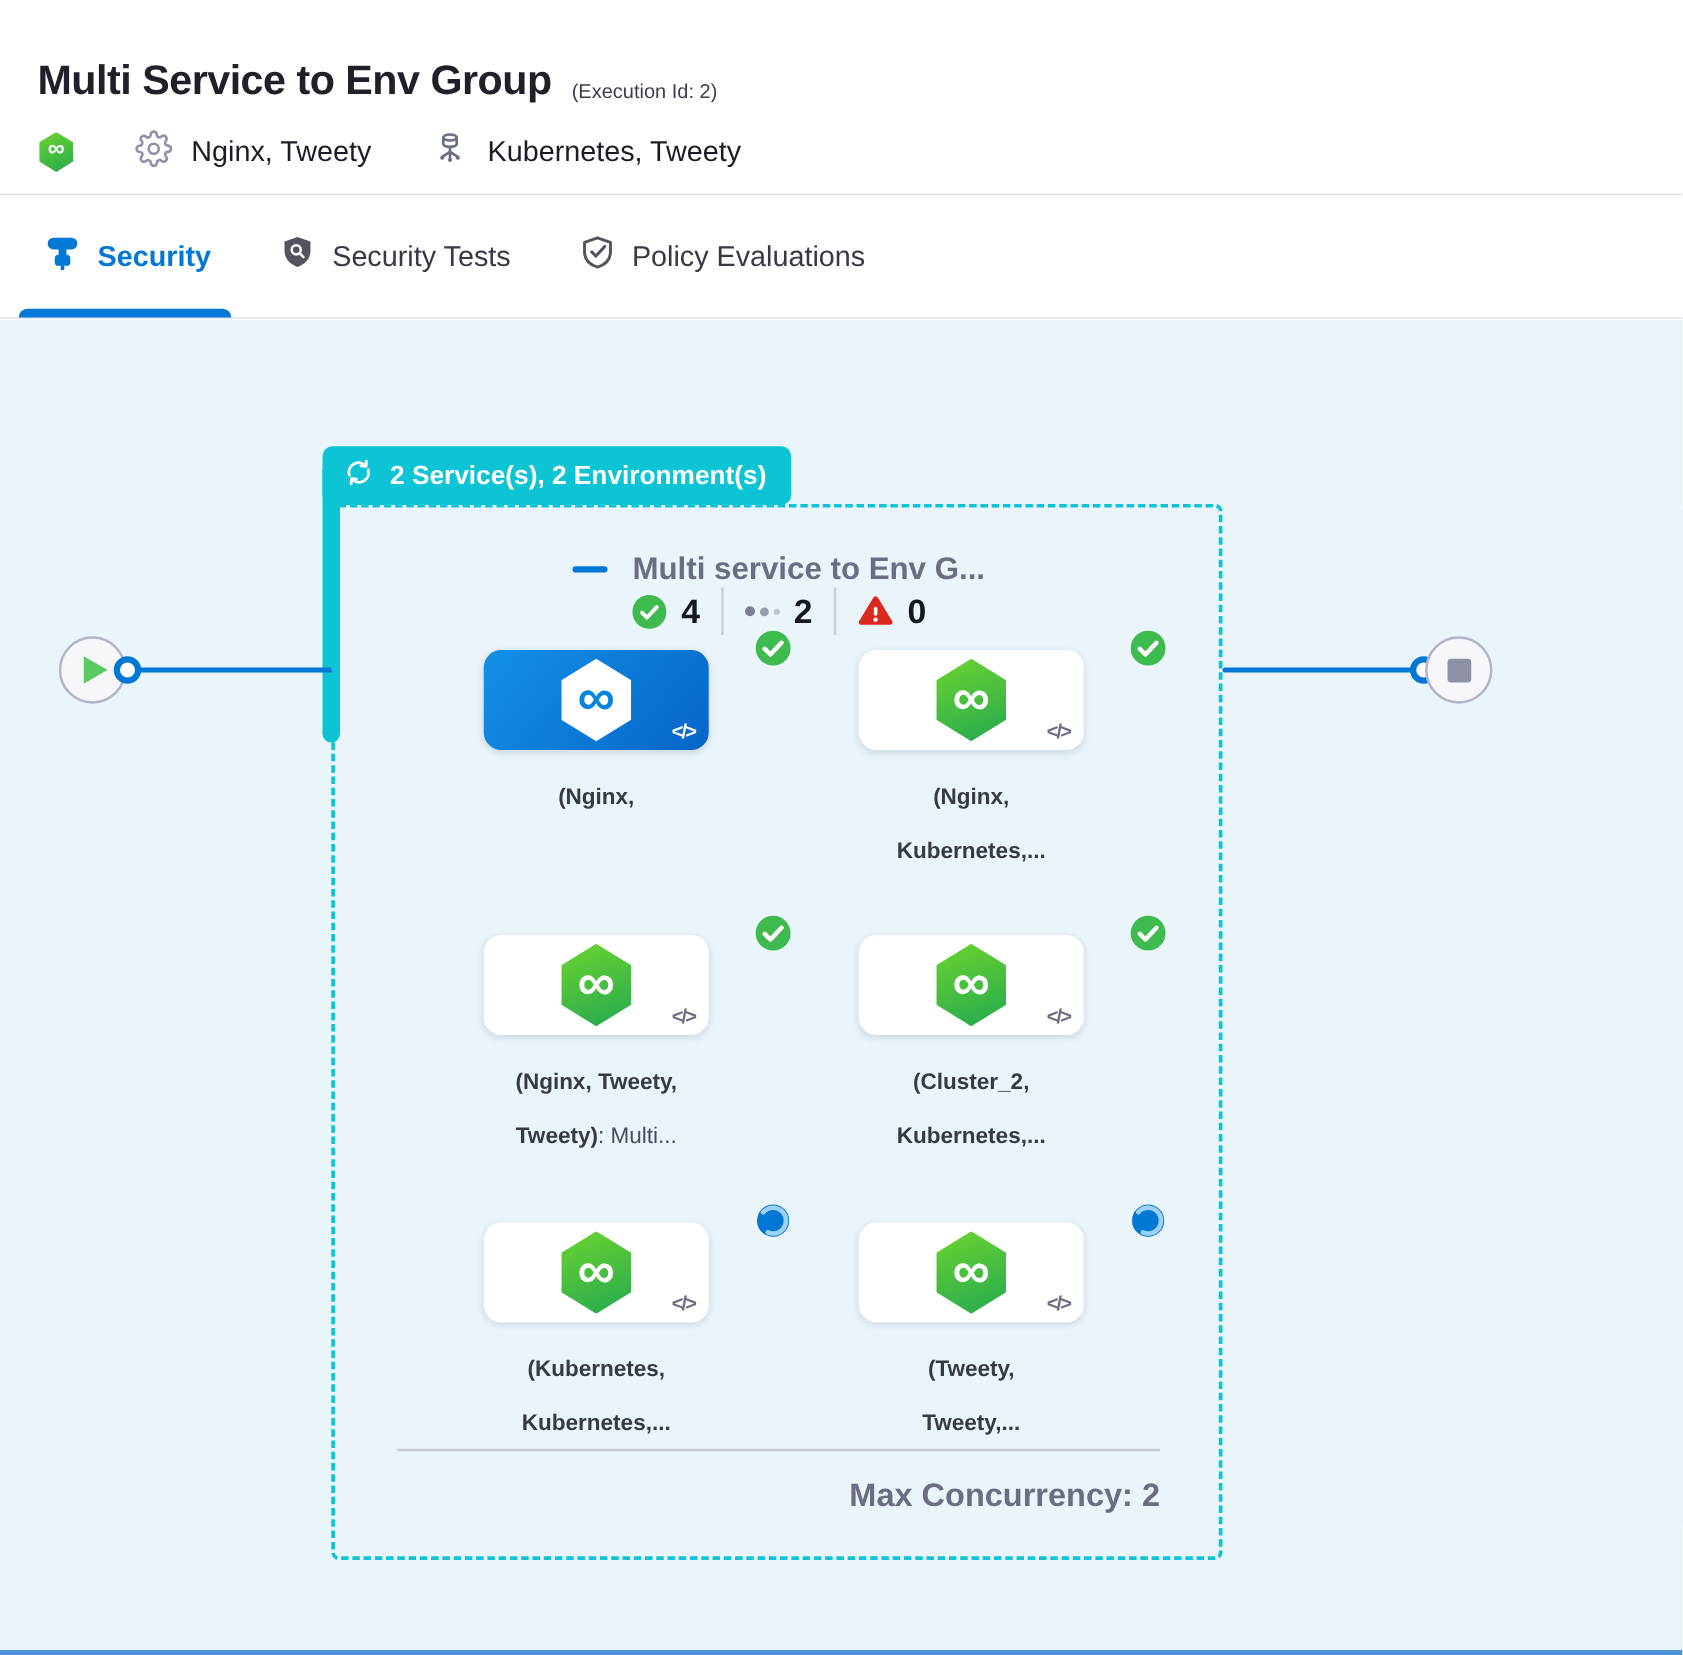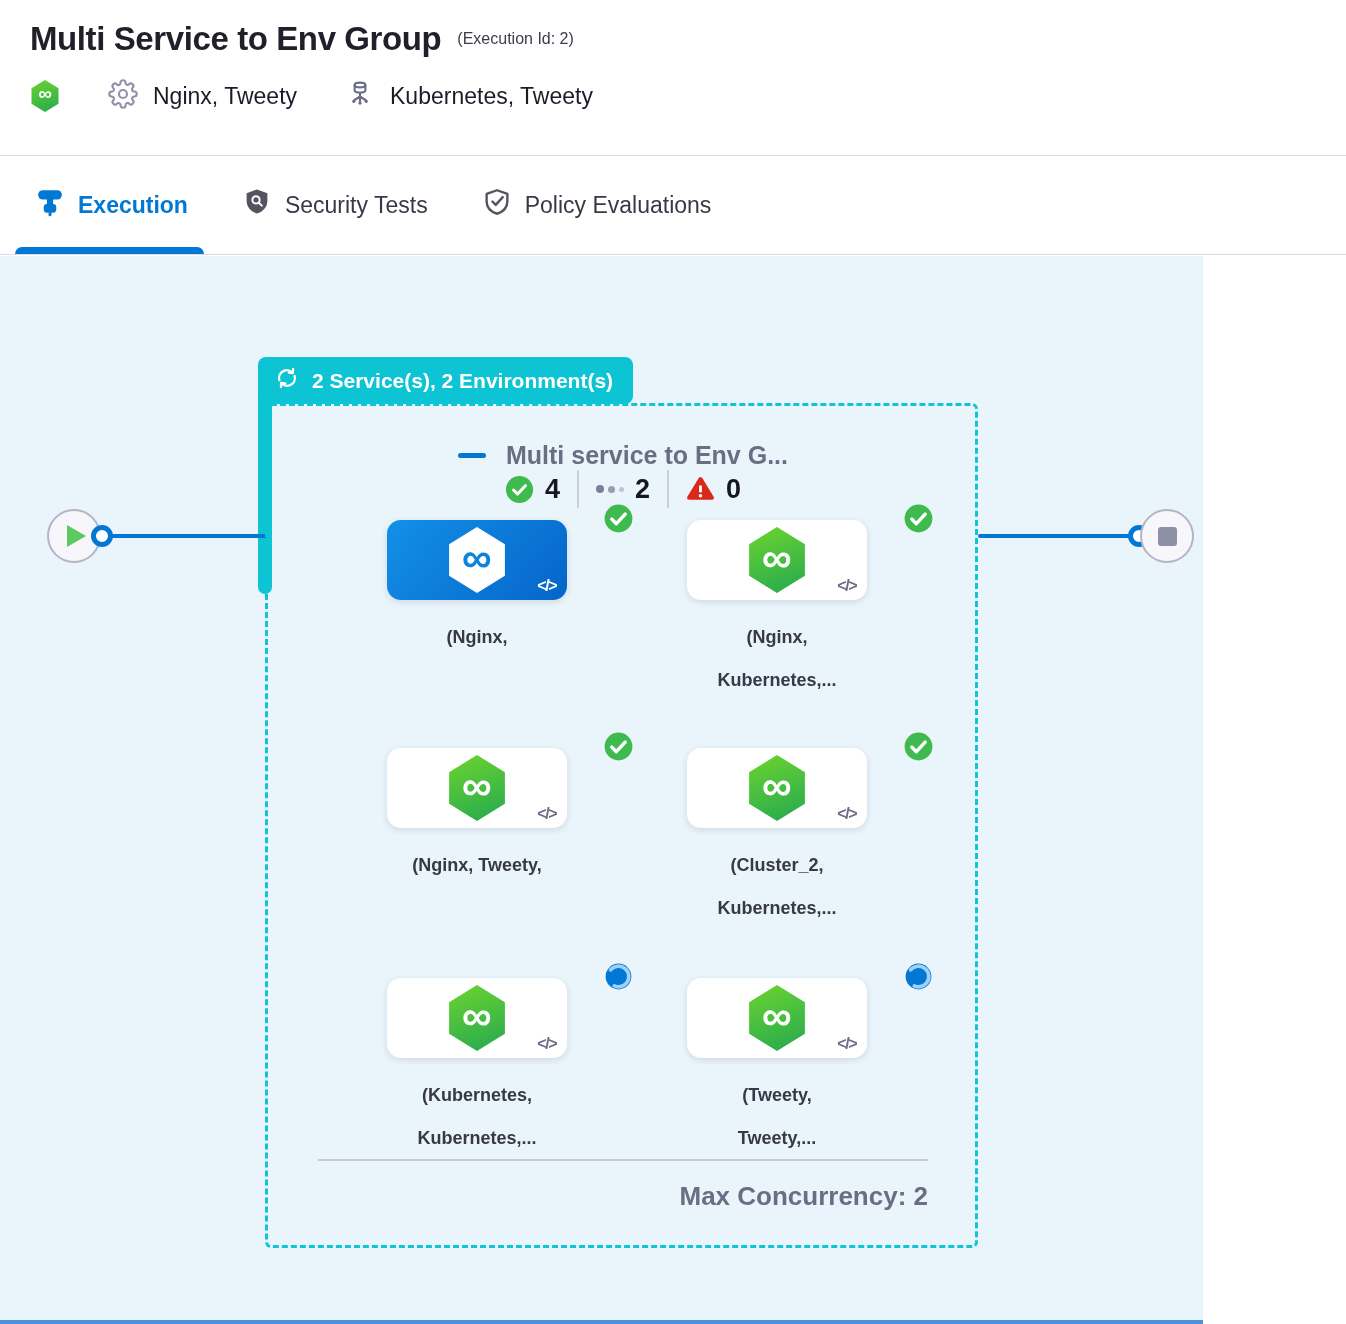--- a/index.html
+++ b/index.html
@@ -1,21 +1,21 @@
 <!DOCTYPE html>
 <html><head>
 <meta charset="utf-8">
 <style>
   * { margin:0; padding:0; box-sizing:border-box; }
   html,body { width:1346px; height:1324px; }
   body { font-family:"Liberation Sans","DejaVu Sans",sans-serif; background:#ffffff; position:relative; overflow:hidden; }
 
   
   .header { height:155px; background:#fff; padding:20px 30px 0; }
-  .title-row { display:flex; align-items:center; gap:16px; }
+  .title-row { display:flex; align-items:flex-end; gap:16px;margin-top:25px; }
   .page-title { font-size:33px; font-weight:700; color:#1f2029; letter-spacing:-0.4px; }
   .exec-id { font-size:16px; color:#3c3d4c; font-weight:400; }
   .meta-row { display:flex; align-items:center; gap:15px; margin-top:21px; }
   .meta-text { font-size:23px; color:#1c1c28; }
   .meta-gap { width:18px; }
 
   .hexagon { display:flex; align-items:center; justify-content:center;
     clip-path:polygon(50% 0,95% 26%,95% 74%,50% 100%,5% 74%,5% 26%);
     background:linear-gradient(160deg,#66d032 10%,#2bad4d 90%); color:#fff; font-weight:700; }
   .hex-sm { width:30px; height:32px; font-size:19px; }
@@ -26,21 +26,21 @@
   .tabbar { height:100px; background:#fff; border-top:1px solid #dadbe6; border-bottom:1px solid #dadbe6;
     display:flex; align-items:stretch; padding:0 33px; gap:50px; }
   .tab { display:flex; align-items:center; gap:13px; font-size:23px; color:#383946; font-weight:500;
     position:relative; padding:0 2px; cursor:pointer; }
   .tab svg { width:30px; height:30px; }
   .tab.active { color:#0278d5; font-weight:700; }
   .tab.active::after { content:""; position:absolute; left:-18px; right:-14px; bottom:0; height:7px;
     background:#0278d5; border-radius:8px 8px 0 0; }
 
   
-  .canvas { position:absolute; left:0; top:256px; width:1203px; height:1068px; background:#e9f5fb; }
+  .canvas { position:absolute; left:0; top:256px; width:1346px; height:1068px; background:#e9f5fb; }
   .bottom-strip { position:absolute; left:0; bottom:0; width:100%; height:4px; background:#4a93dc; }
 
   .teal-strip { position:absolute; left:258px; top:120px; width:14px; height:218px;
     background:#0cc4d3; border-radius:0 0 8px 8px; }
   .matrix-badge { position:absolute; left:258px; top:101px; height:47px; display:inline-flex;
     align-items:center; gap:12px; padding:0 20px 0 16px; background:#0cc4d3; border-radius:8px;
     color:#fff; font-size:21px; font-weight:600; cursor:pointer; }
   .matrix-badge svg { width:26px; height:26px; }
 
   .dashed-box { position:absolute; left:265px; top:147px; width:713px; height:845px;
@@ -137,21 +137,21 @@
 <div class="tabbar">
   <div class="tab active">
     <span>
       <svg viewBox="0 0 24 24" fill="#0278d5">
         <rect x="2.5" y="2.5" width="19" height="7.5" rx="3.75"></rect>
         <rect x="9.5" y="9" width="5" height="6"></rect>
         <rect x="7" y="13.5" width="10" height="7" rx="2.5"></rect>
         <rect x="10.8" y="20" width="2.4" height="3.4" rx="1.2"></rect>
       </svg>
     </span>
-    <span>Execution</span>
+    <span>Security</span>
   </div>
   <div class="tab">
     <span>
       <svg viewBox="0 0 24 24">
         <path d="M12 2l8.3 2.9v6c0 5.1-3.5 8.7-8.3 10.3C7.2 19.6 3.7 16 3.7 10.9v-6z" fill="#545461"></path>
         <circle cx="11.2" cy="10.3" r="2.9" fill="none" stroke="#fff" stroke-width="1.6"></circle>
         <path d="M13.4 12.5l2.4 2.4" stroke="#fff" stroke-width="1.6" stroke-linecap="round"></path>
       </svg>
     </span>
     <span>Security Tests</span>
@@ -274,20 +274,21 @@
       <div class="code-glyph">&lt;/&gt;</div>
       <div class="badge">
         <svg viewBox="0 0 32 32">
             <circle cx="16" cy="16" r="14.5" fill="#3eba4e" stroke="#eaf6fb" stroke-width="2"></circle>
             <path d="M9.5 16.6l4.4 4.4 8.6-9.2" stroke="#fff" stroke-width="3.4" fill="none" stroke-linecap="round" stroke-linejoin="round"></path>
           </svg>
       </div>
     </div>
     <div class="node-label">
       <div>(Nginx, Tweety,</div>
+      <div><span>Tweety)</span><span class="suffix">: Multi...</span></div>
     </div>
   </div>
 
   <div class="node col2 row2">
     <div class="node-card">
       <div class="hexagon hex-lg">
           <span>∞</span>
         </div>
       <div class="code-glyph">&lt;/&gt;</div>
       <div class="badge">

